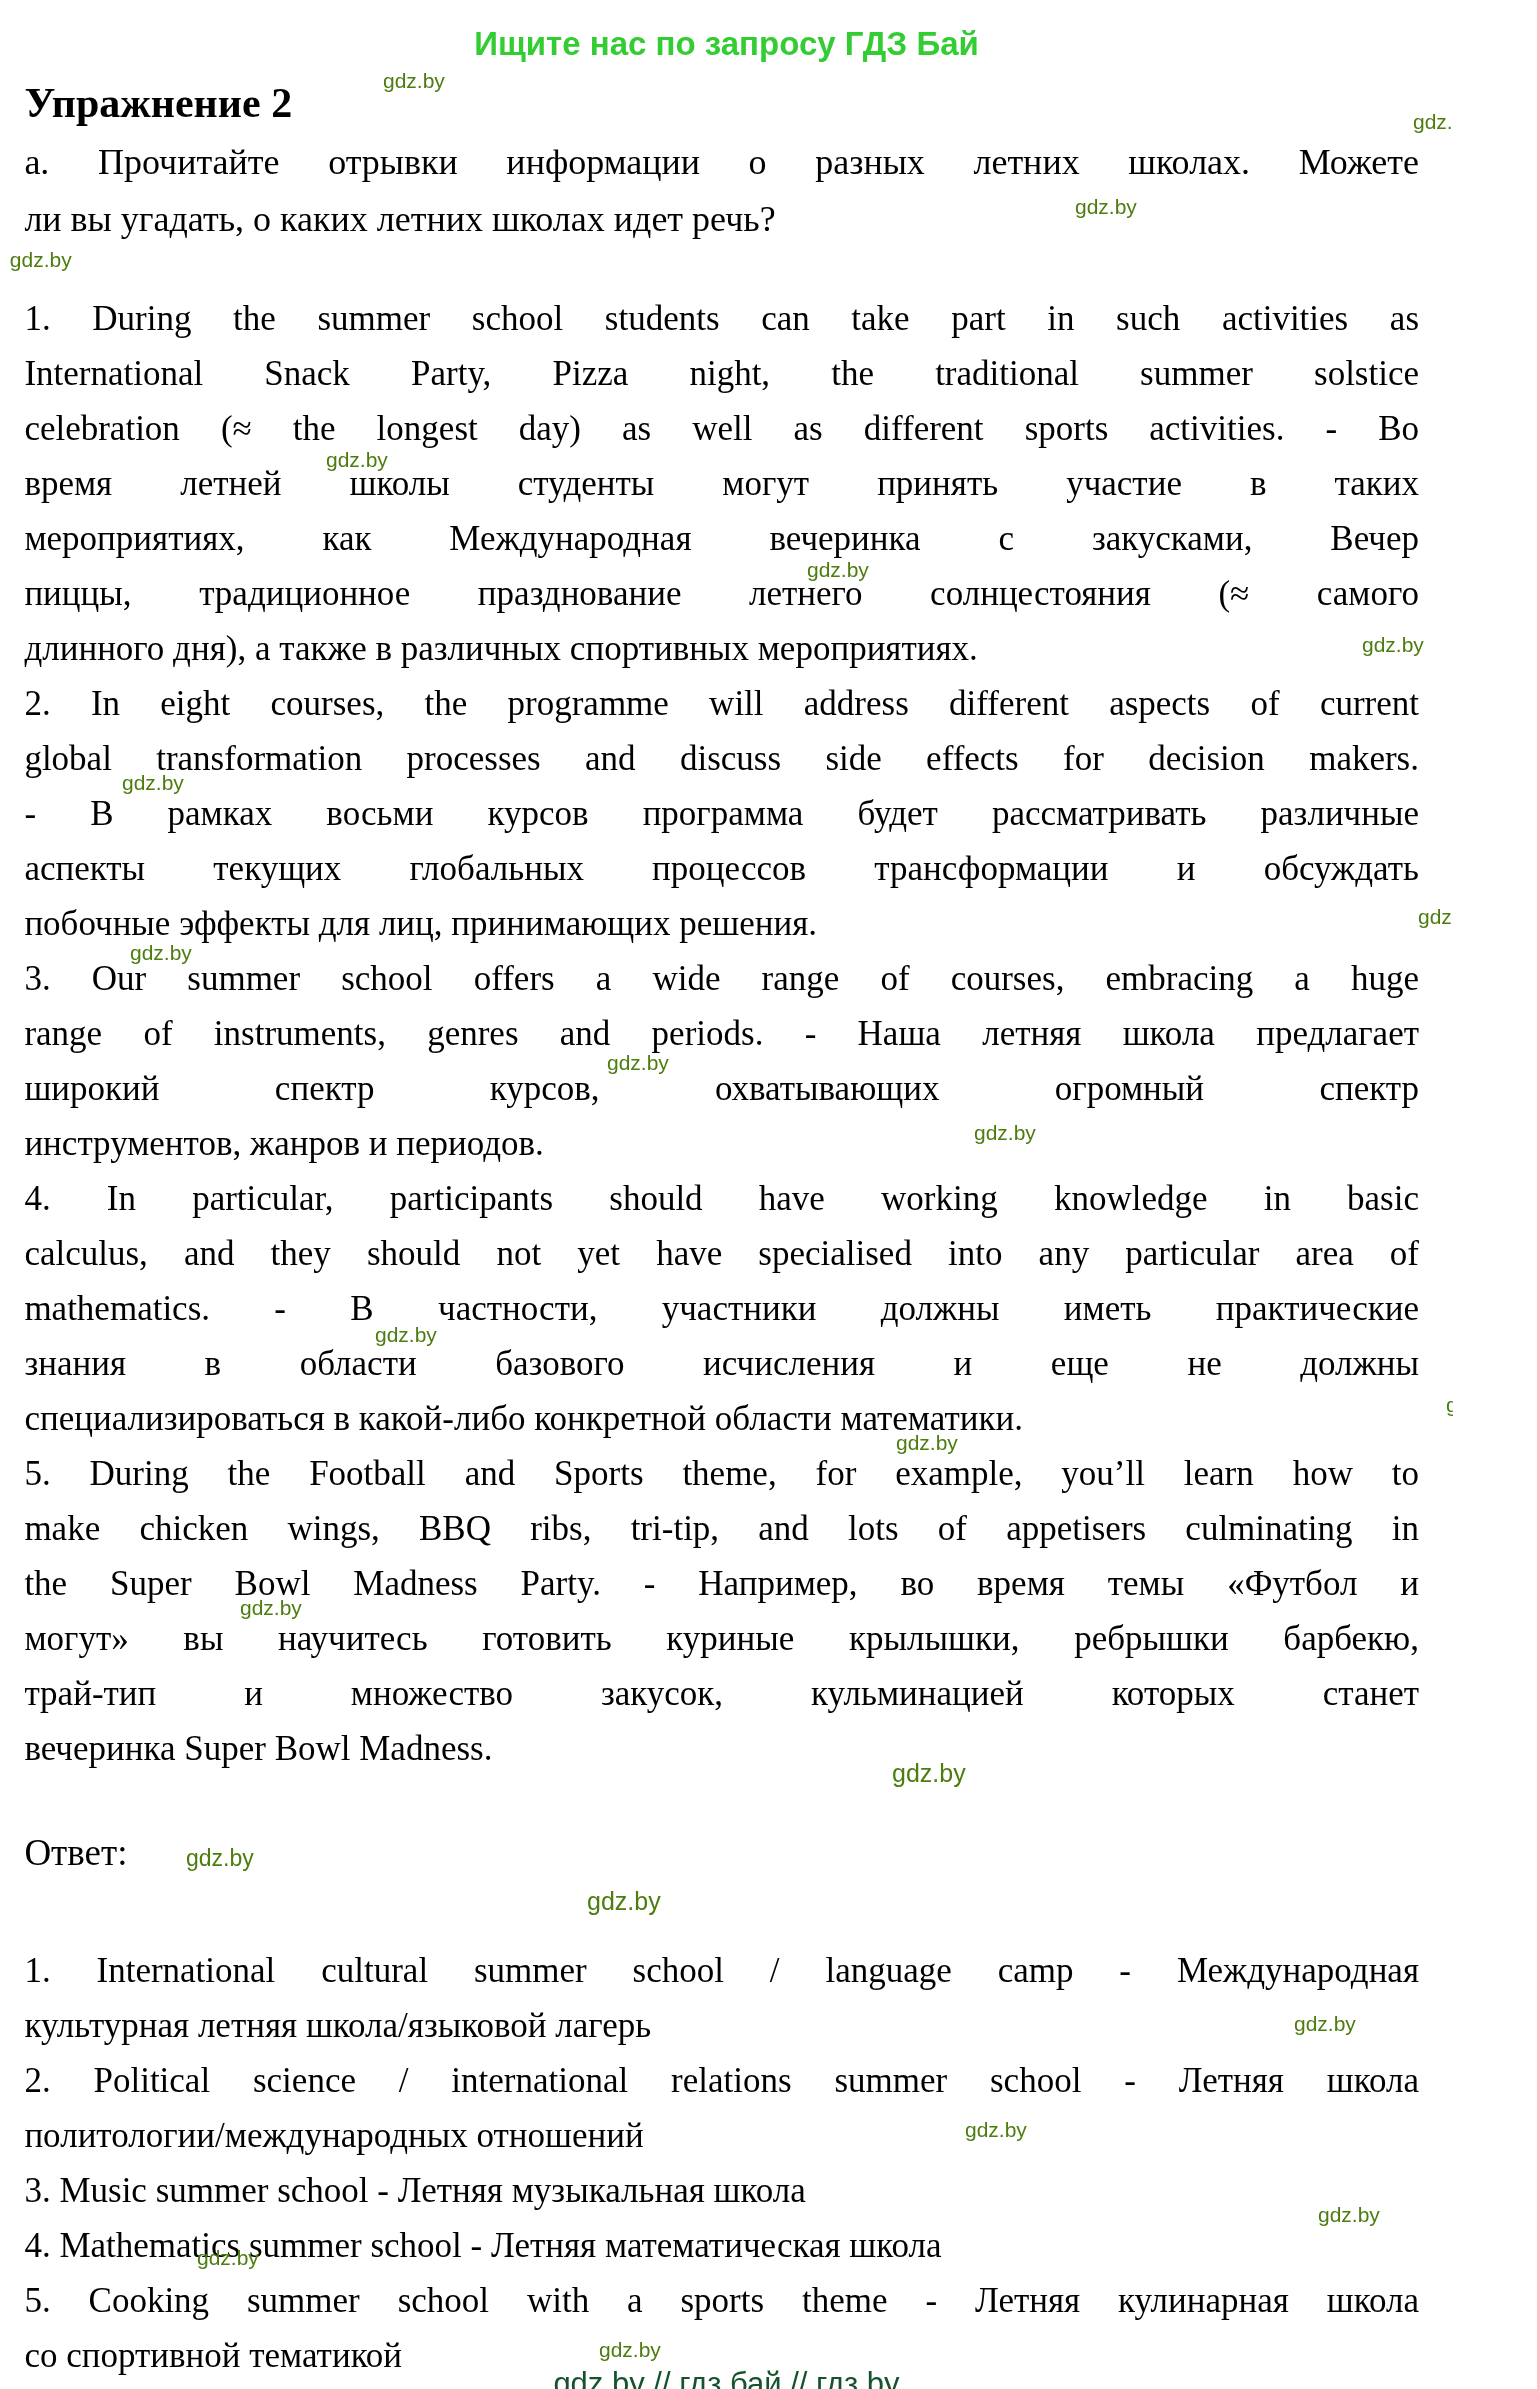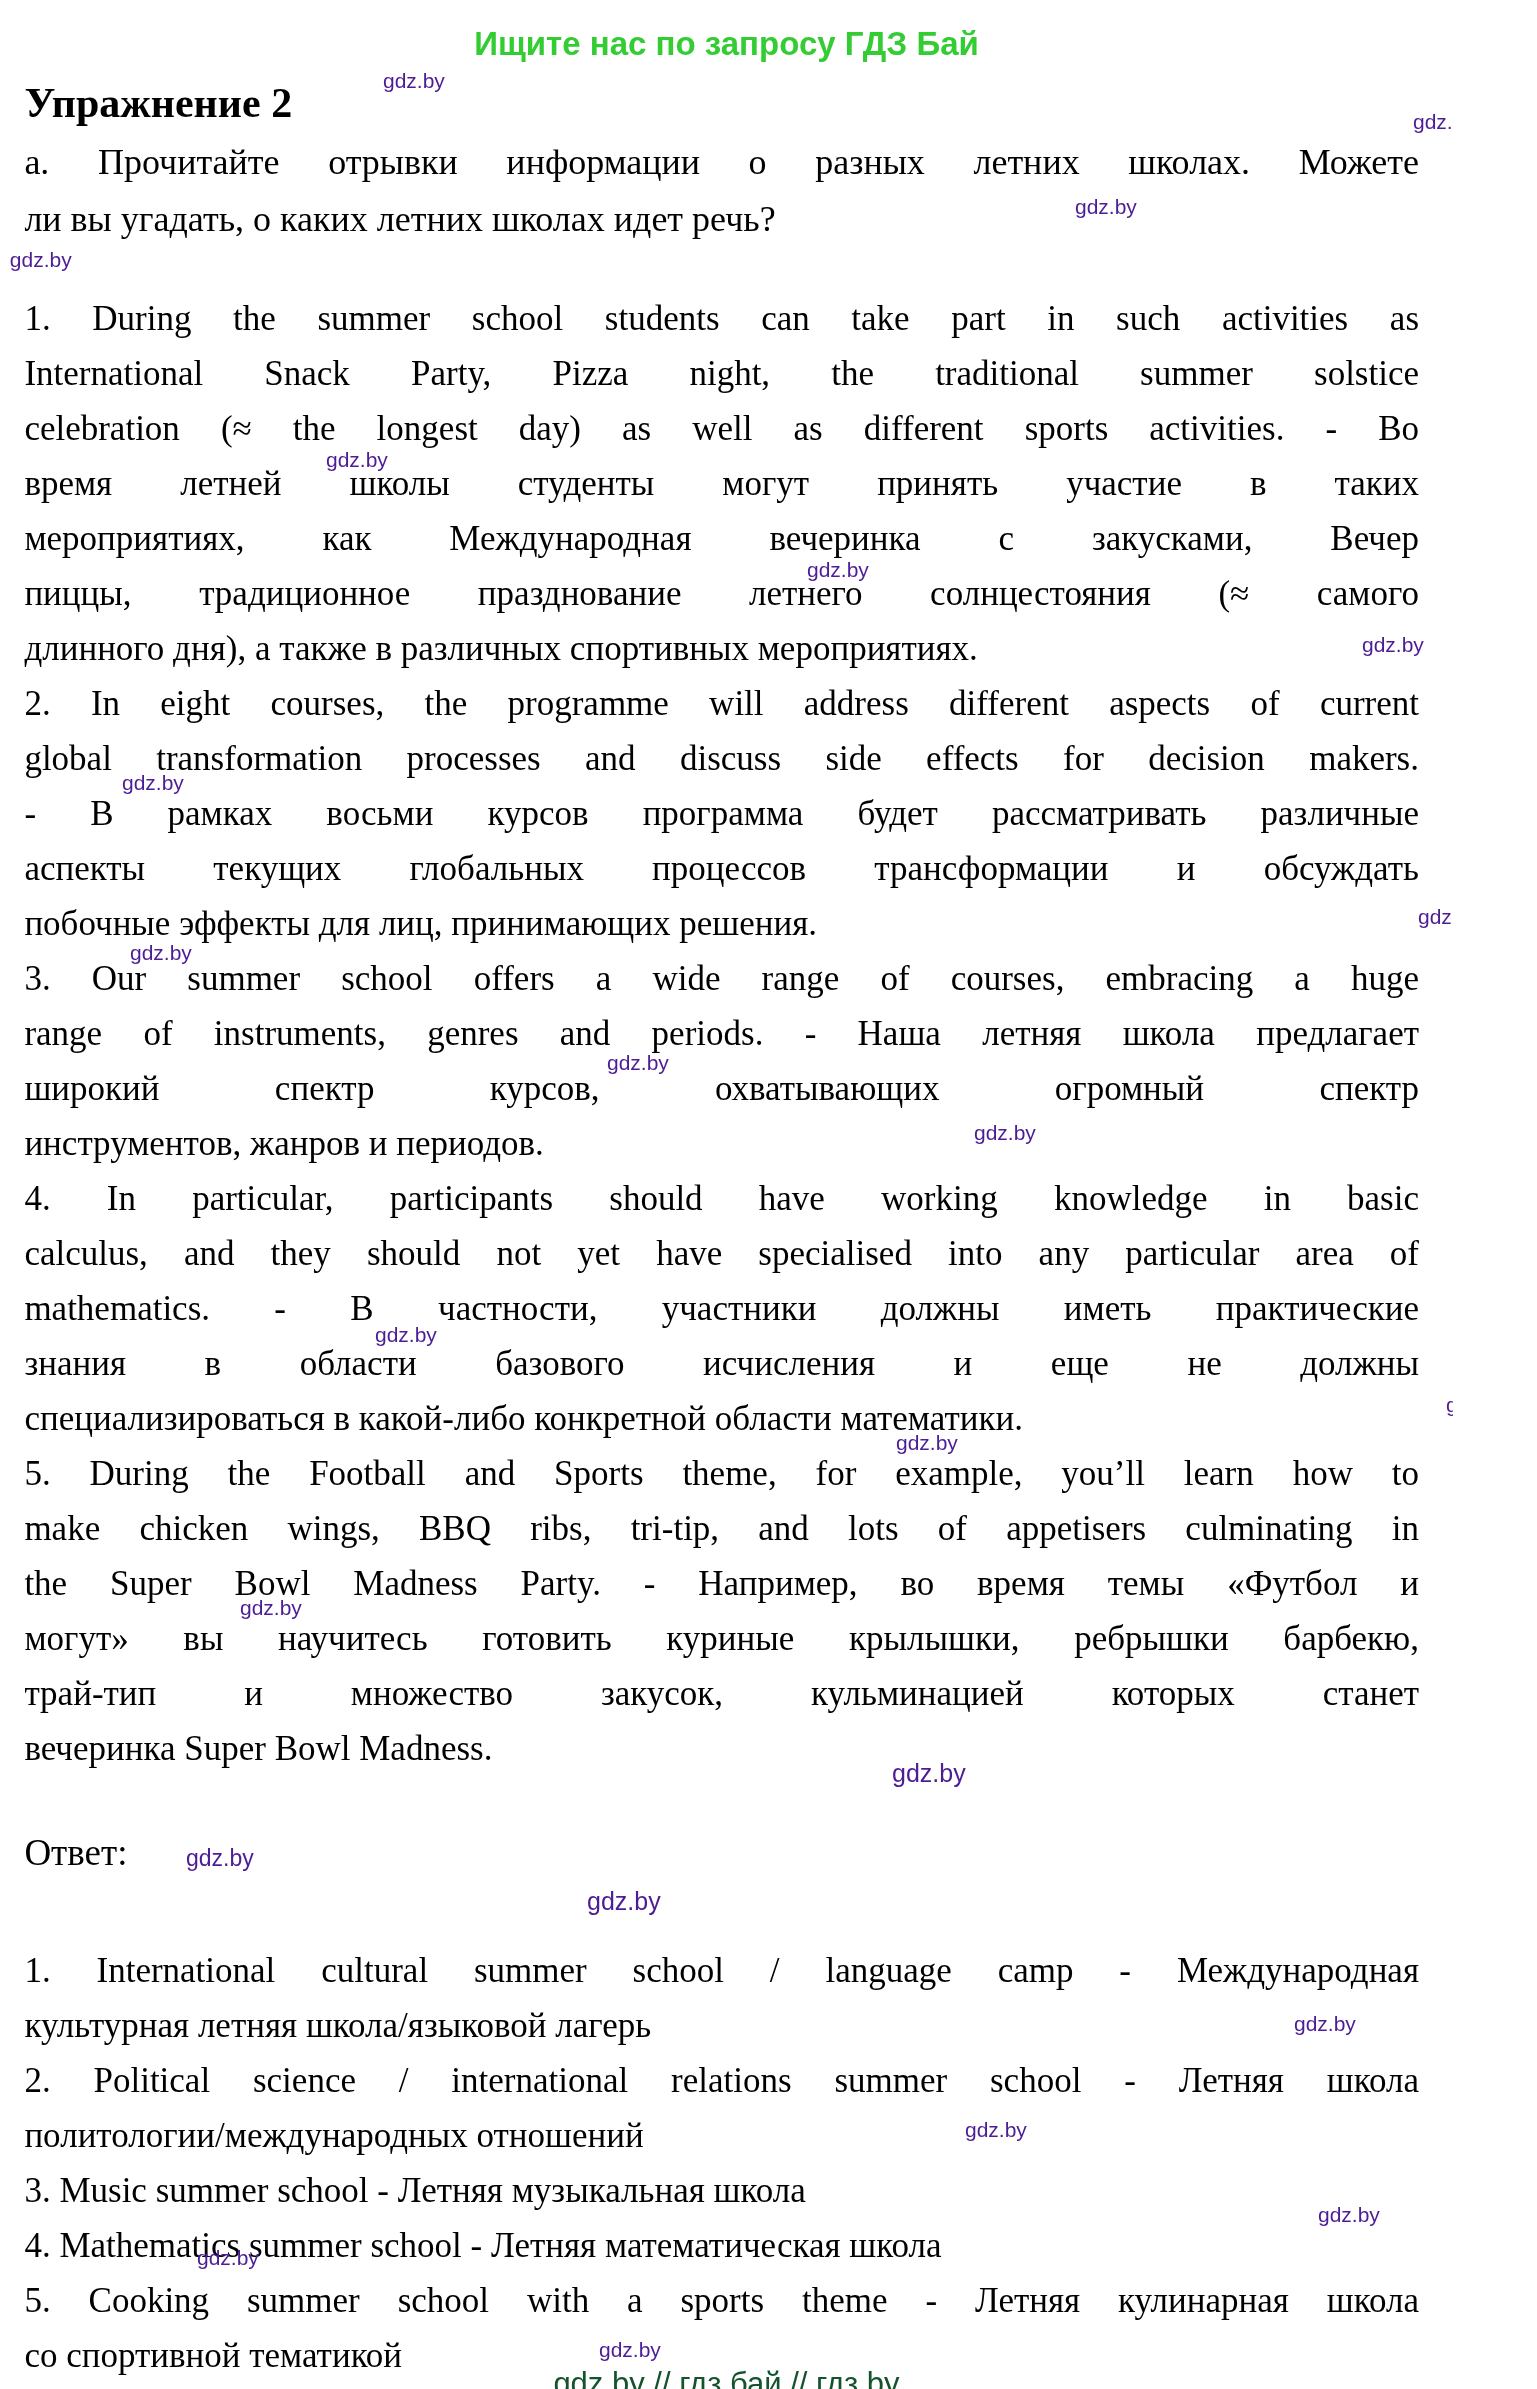--- a/index.html
+++ b/index.html
@@ -72,21 +72,21 @@
     position: absolute;
     top: 2346px; left: 0; right: 0;
     text-align: center;
     font-family: "Liberation Sans", "DejaVu Sans", sans-serif;
     font-size: 31px;
     color: #5b2c92;
   }
   .wm {
     position: absolute;
     font-family: "Liberation Sans", "DejaVu Sans", sans-serif;
-    color: #4c1d95;
+    color: #4d7c0f;
     white-space: nowrap;
   }
 </style>
 </head>
 <body>
 
 <div class="page">
   <div class="promo" style="color: rgb(51, 204, 51);">Ищите нас по запросу ГДЗ Бай</div>
   <h1 class="title">Упражнение 2</h1>
   <div class="instruction" id="instructionLines">

